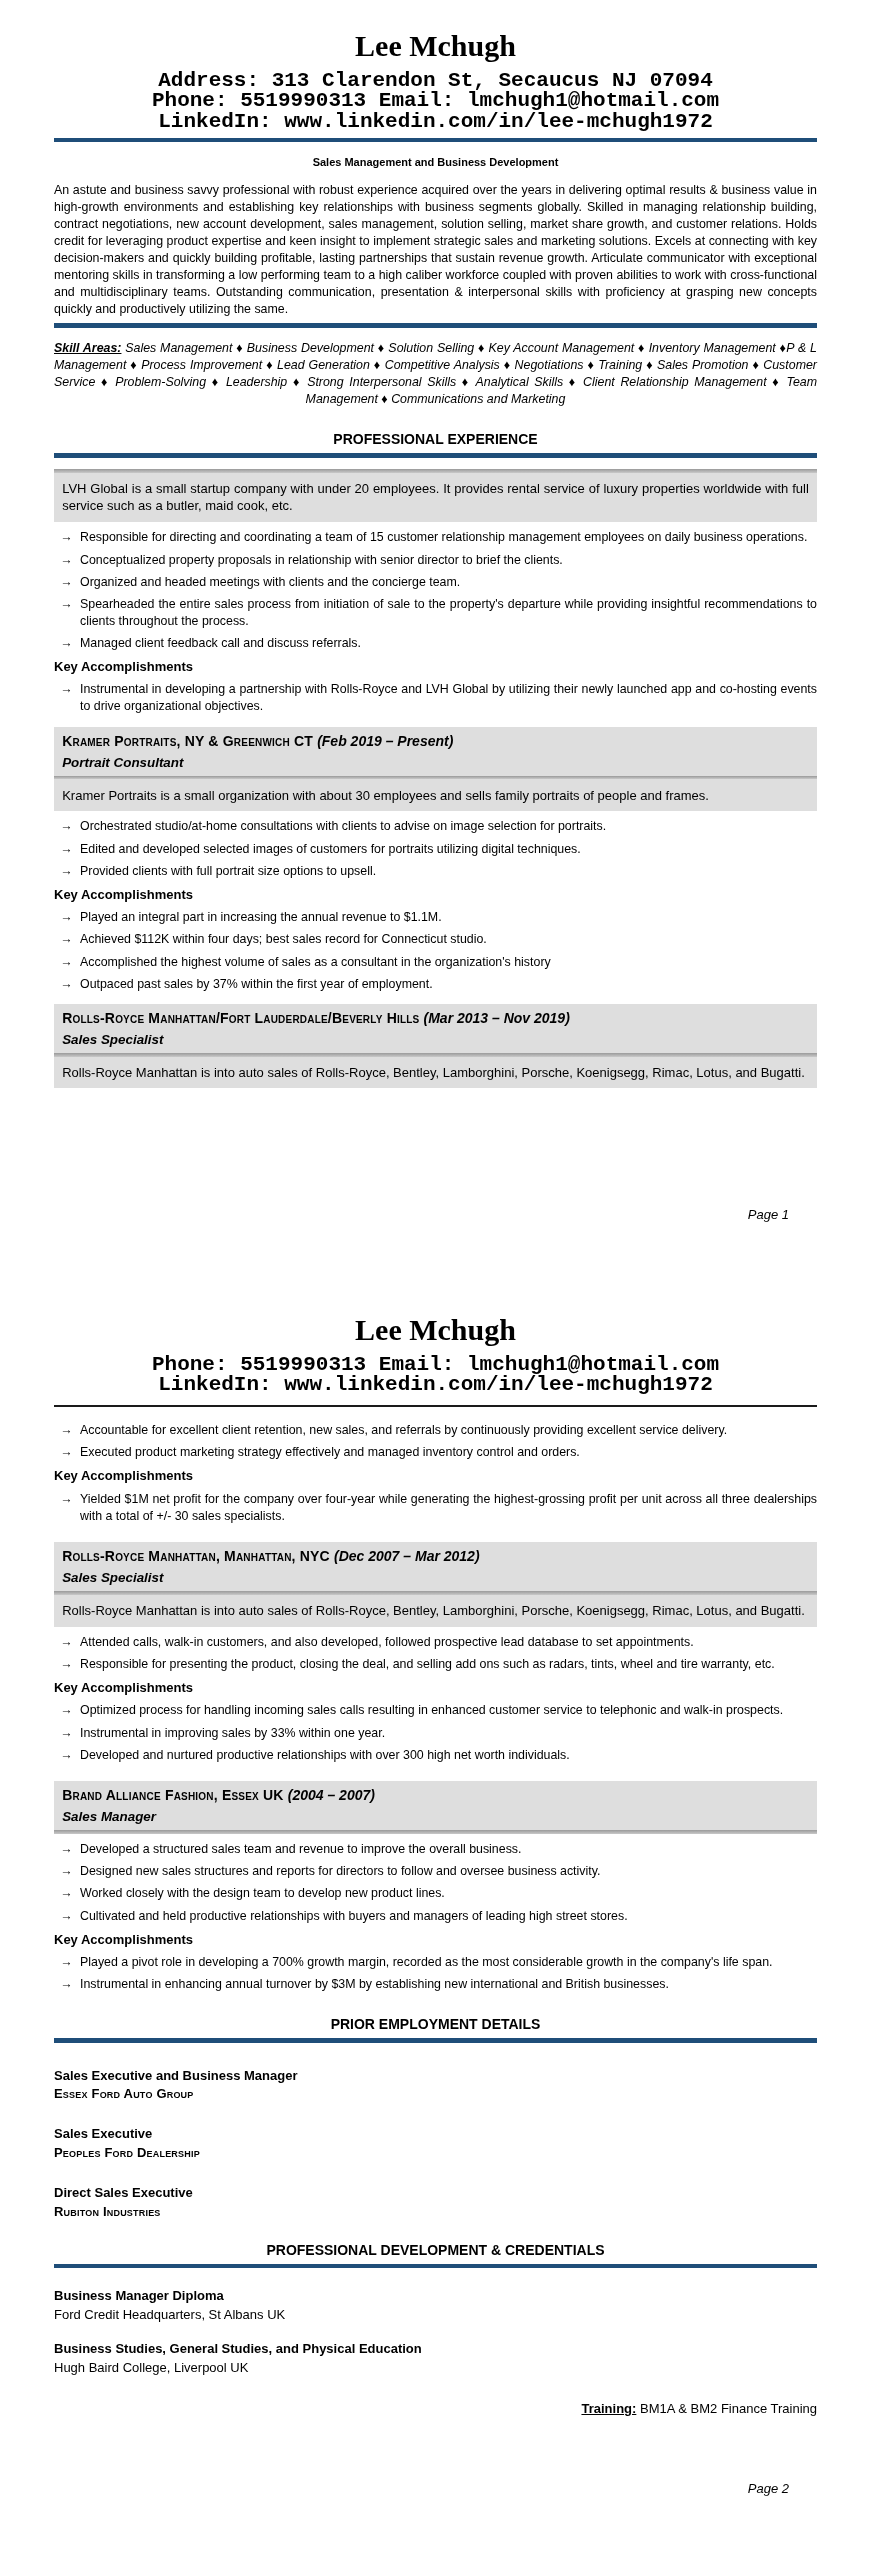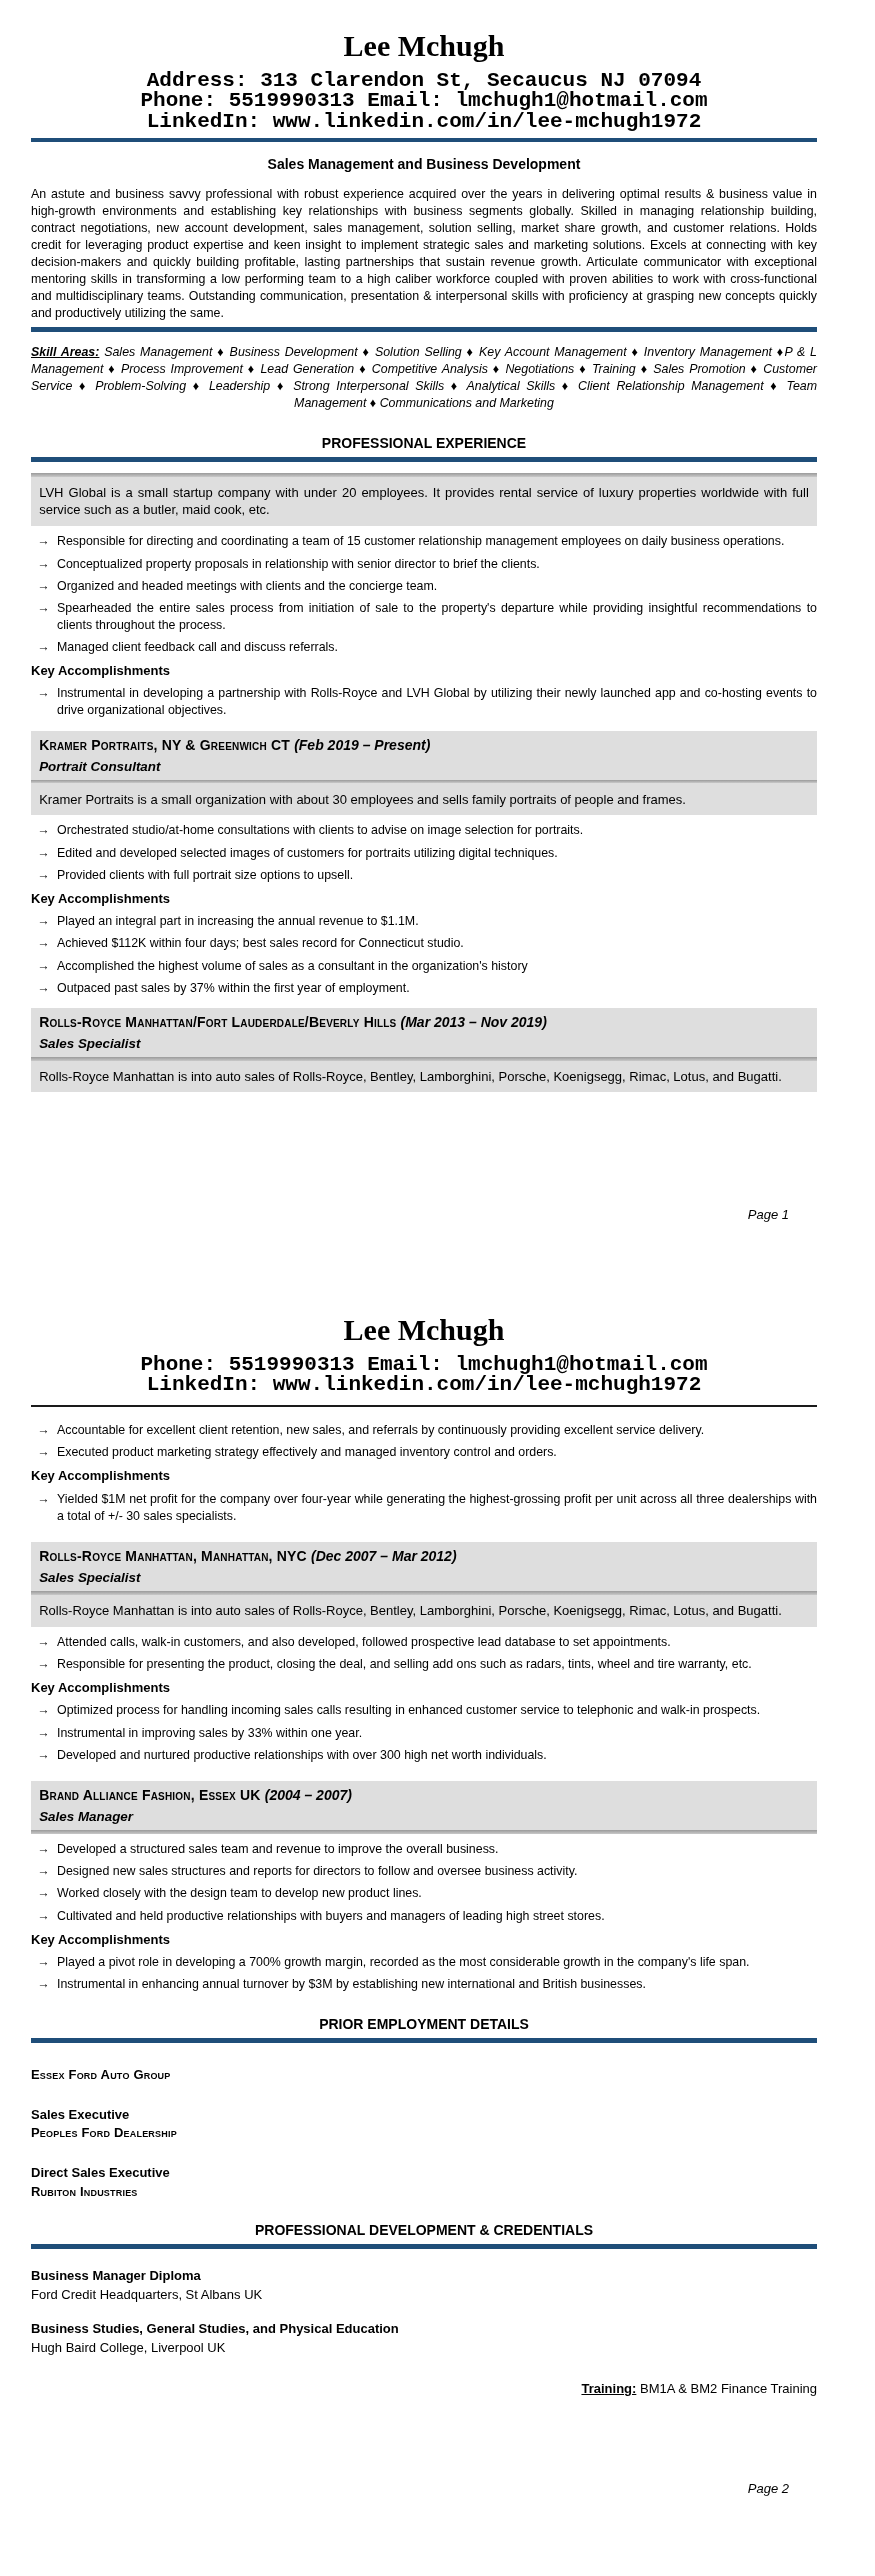--- a/index.html
+++ b/index.html
@@ -1,30 +1,30 @@
 <!DOCTYPE html>
 <html style="font-size:8.2px"><head>
 <meta charset="utf-8">
 <style>
   html,body{margin:0;padding:0;background:#ffffff;color:#000;}
   body{width:876px;font-family:"Liberation Sans",sans-serif;}
   .page{width:876px;height:1274px;position:relative;box-sizing:border-box;
-        padding:30px 59px 0 31px;overflow:hidden;background:#fff;}
+        padding:30px 59px 0 54px;overflow:hidden;background:#fff;}
 
   
   .name{font-family:"Liberation Serif",serif;font-weight:700;font-size:30px;
         text-align:center;line-height:1.08;}
   .contact{font-family:Liberation Mono, monospace;font-weight:700;font-size:21px;
         text-align:center;line-height:20.6px;}
   .contact-block{margin-top:8.2px;}
   .rule-navy{height:4.6px;background:#1f4e79;margin-top:5.2px;}
   .rule-thin{height:1.5px;background:#1a1a1a;margin-top:9.3px;}
 
   
-  .doc-title{font-size:14px;font-weight:700;text-align:center;margin:13.4px 0 0;}
+  .doc-title{font-size:11px;font-weight:700;text-align:center;margin:13.4px 0 0;}
   .summary{font-size:12.4px;line-height:17px;text-align:justify;margin:14.4px 0 0;}
   .skills{font-style:italic;font-size:12.4px;line-height:17px;text-align:justify;
           text-align-last:center;margin:12.4px 0 0;}
   .skills-label{font-weight:700;text-decoration:underline;}
 
   .section-heading{font-size:14px;font-weight:700;text-align:center;margin:23px 0 0;}
   .section-heading + .rule-navy{margin-top:6.2px;}
 
   
   .job{margin-top:11.3px;}
@@ -191,20 +191,21 @@
     <ul class="bullets">
       <li><span class="arr">→</span><span>Played a pivot role in developing a 700% growth margin, recorded as the most considerable growth in the company's life span.</span></li>
       <li><span class="arr">→</span><span>Instrumental in enhancing annual turnover by $3M by establishing new international and British businesses.</span></li>
     </ul>
   </section>
 
   <div class="section-heading">PRIOR EMPLOYMENT DETAILS</div>
   <div class="rule-navy"></div>
 
   <div class="prior-item">
+    <div class="prior-title">Sales Executive and Business Manager</div>
     <div class="prior-co">Essex Ford Auto Group</div>
   </div>
   <div class="prior-item">
     <div class="prior-title">Sales Executive</div>
     <div class="prior-co">Peoples Ford Dealership</div>
   </div>
   <div class="prior-item">
     <div class="prior-title">Direct Sales Executive</div>
     <div class="prior-co">Rubiton Industries</div>
   </div>

